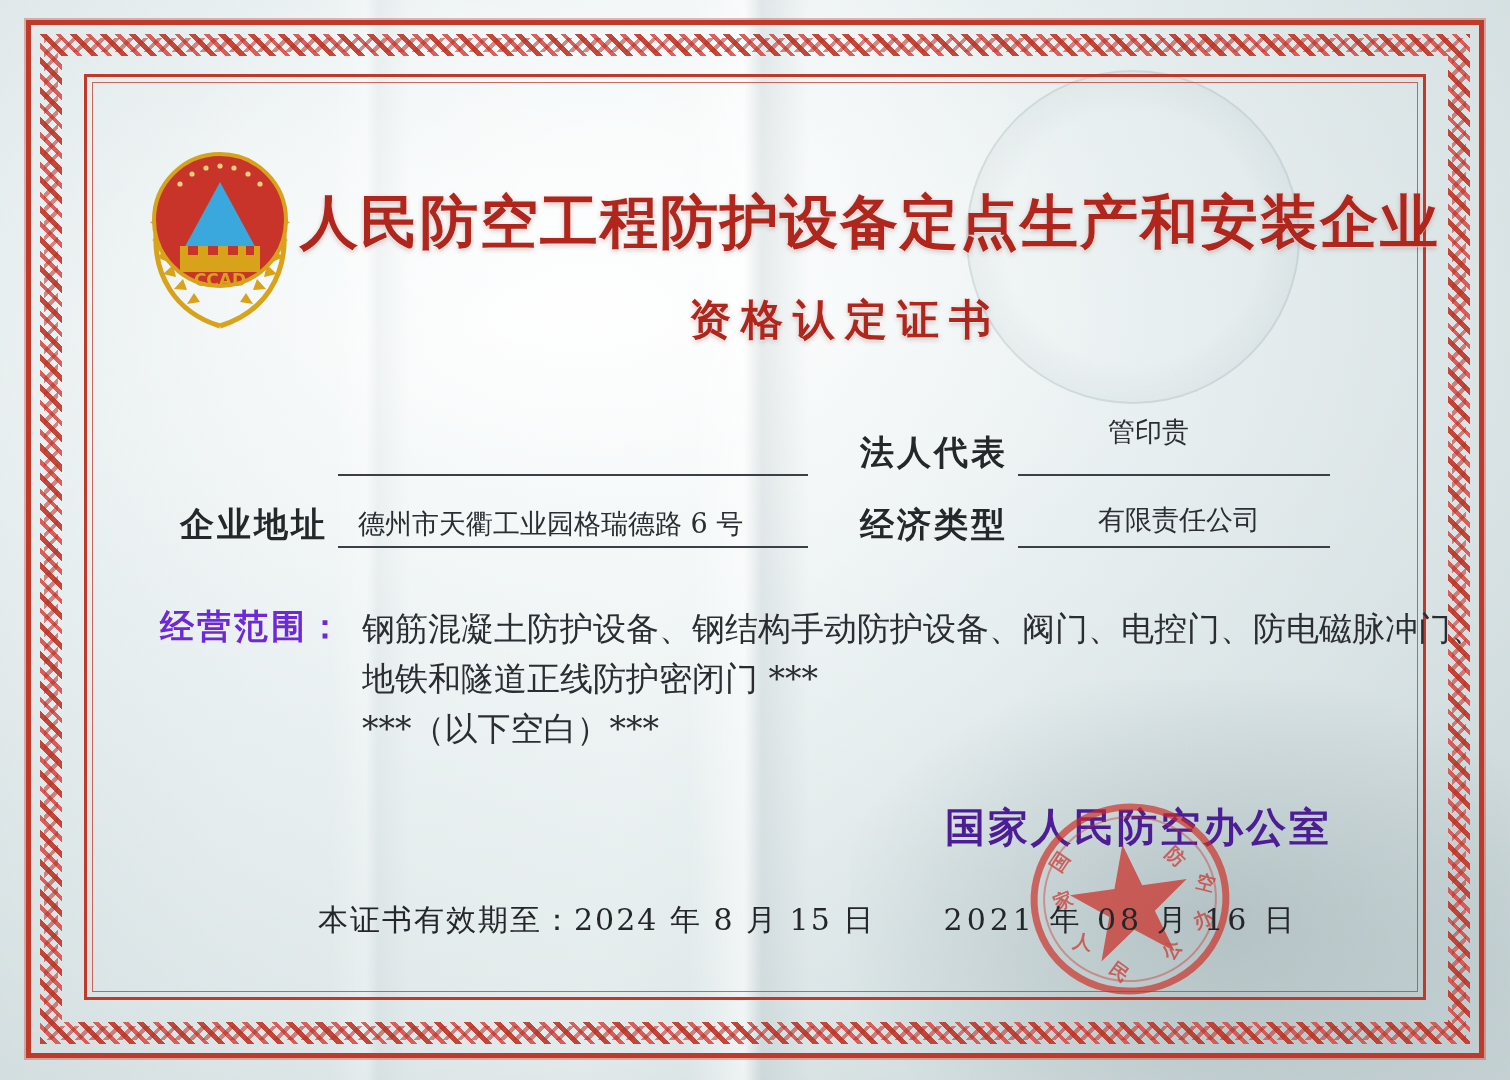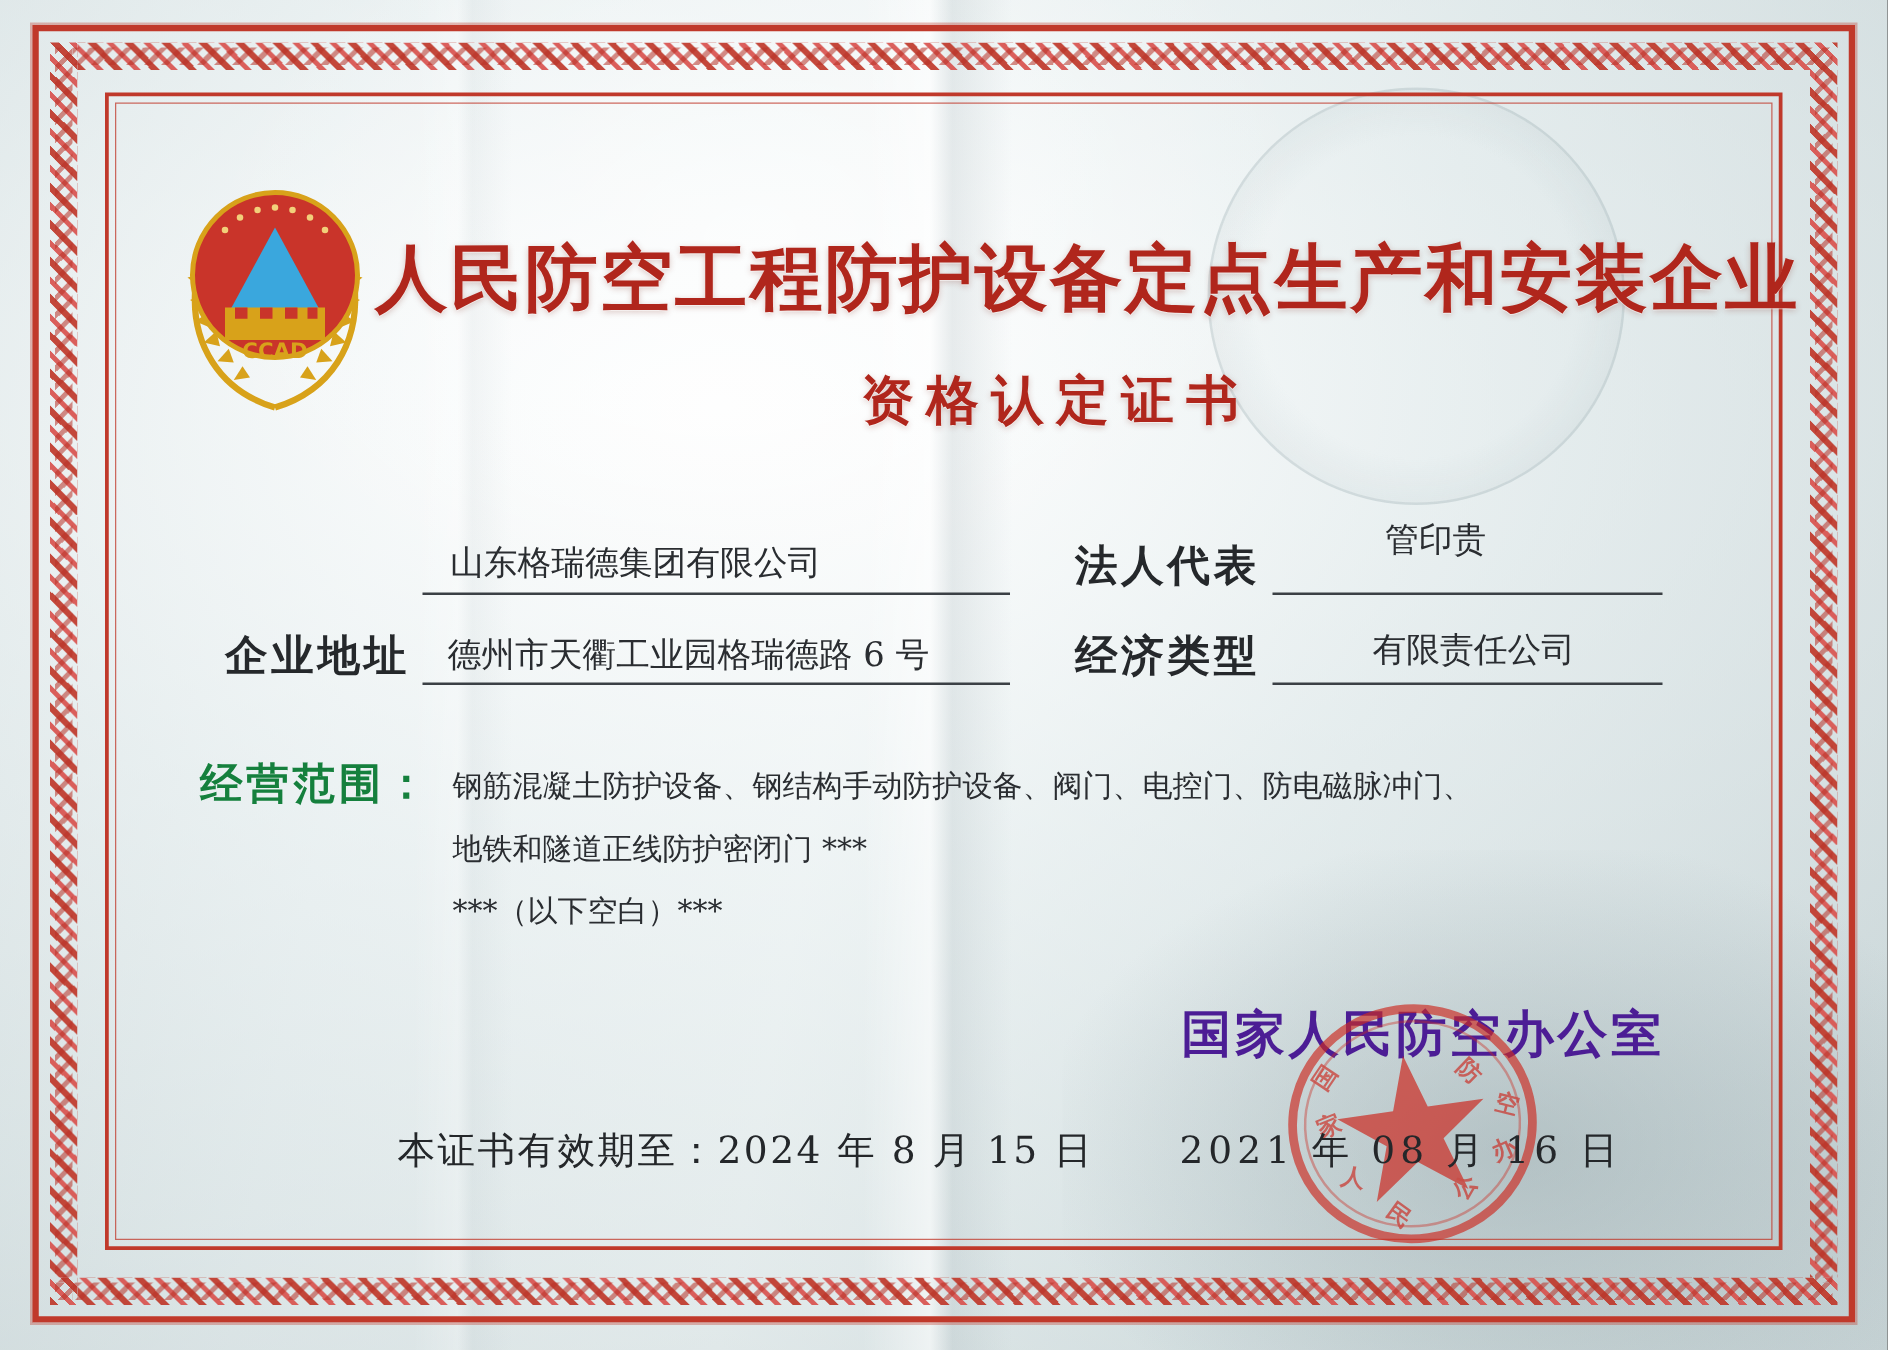--- a/index.html
+++ b/index.html
@@ -158,31 +158,31 @@
   }
 
   
   .scope-label {
     position: absolute;
     left: 60px; top: 512px;
     font-size: 34px;
     font-weight: 600;
     letter-spacing: 3px;
     font-family: "DejaVu Serif", "Liberation Serif", serif;
-    color: #15803d;
+    color: #6d28d9;
   }
   .scope-lines {
     position: absolute;
     left: 262px; top: 512px;
     width: 1010px;
     font-family: "DejaVu Serif", "Liberation Serif", serif;
     color: #2a2d31;
   }
   .scope-lines div {
-    font-size: 24px;
+    font-size: 33px;
     line-height: 50px;
     white-space: nowrap;
   }
 
   
   .issuer {
     position: absolute;
     right: 78px; top: 672px;
     font-size: 40px;
     font-weight: 700;
@@ -306,21 +306,20 @@
       </svg>
     </div>
 
     <div class="title-main">人民防空工程防护设备定点生产和安装企业</div>
     <div class="title-sub">资格认定证书</div>
 
     <div class="form">
 
       <div class="row">
         <div class="fieldline" style="left:178px; top:52px; width:470px;"></div>
-        <div class="val" style="left:200px; top:10px;">山东格瑞德集团有限公司</div>
 
         <div class="lbl" style="left:700px; top:8px;">法人代表</div>
         <div class="fieldline" style="left:858px; top:52px; width:312px;"></div>
         <div class="val" style="left:948px; top:-8px;font-family:Liberation Serif, serif;">管印贵</div>
       </div>
 
       <div class="row" style="margin-top:10px;">
         <div class="lbl" style="left:20px; top:8px;">企业地址</div>
         <div class="fieldline" style="left:178px; top:52px; width:470px;"></div>
         <div class="val" style="left:198px; top:12px;">德州市天衢工业园格瑞德路 6 号</div>

